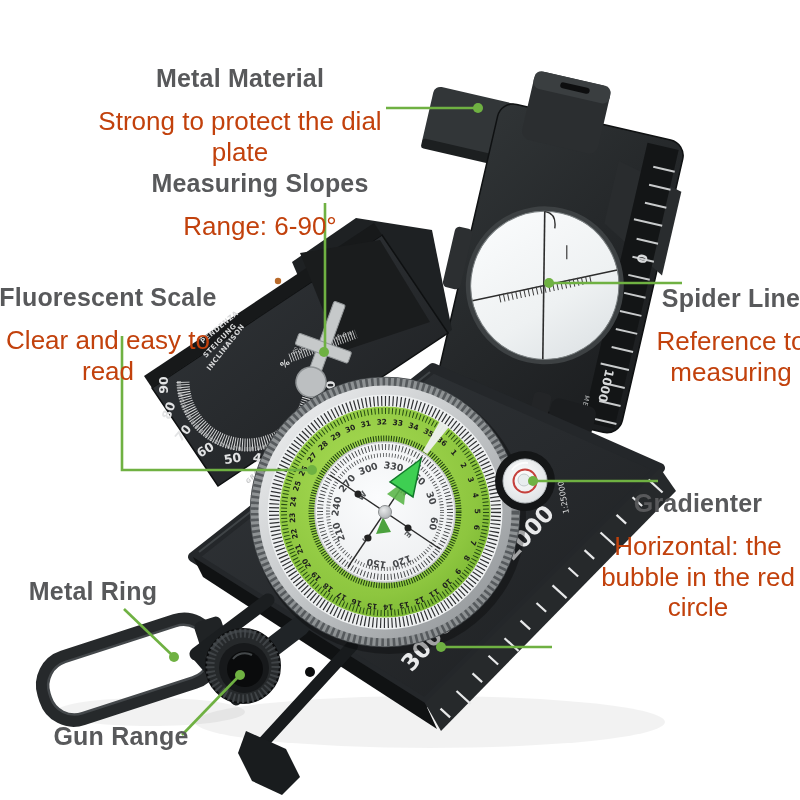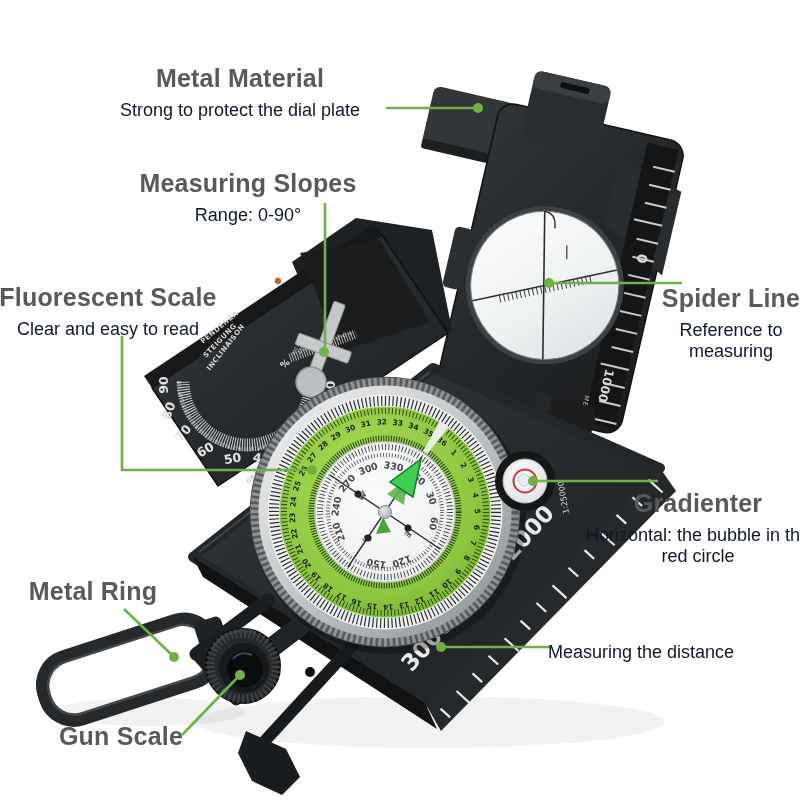--- a/index.html
+++ b/index.html
@@ -2,24 +2,24 @@
 <html><head>
 <meta charset="utf-8">
 <style>
   html,body{margin:0;padding:0;background:#ffffff;}
   .stage{position:relative;width:800px;height:800px;background:#ffffff;overflow:hidden;
          font-family:"Liberation Sans",sans-serif;}
   .stage svg{position:absolute;left:0;top:0;}
   svg text{font-family:"DejaVu Sans","Liberation Sans",sans-serif;}
   .callout{position:absolute;transform:translateX(-50%);text-align:center;z-index:5;}
   .callout .t{font-weight:700;font-size:25px;color:#58595b;line-height:1.12;letter-spacing:.2px;}
-  .callout .s{font-size:18px;color:#0f172a;line-height:1.18;margin-top:8px;}
+  .callout .s{font-size:26px;color:#c2410c;line-height:1.18;margin-top:14px;}
   .callout .s:empty{display:none;}
   .c-metal{left:240px;top:64px;width:300px;}
-  .c-slopes{left:248px;top:169px;width:280px;}
+  .c-slopes{left:260px;top:169px;width:280px;}
   .c-fluor{left:108px;top:283px;width:230px;}
   .c-spider{left:731px;top:284px;width:150px;}
   .c-grad{left:698px;top:489px;width:240px;}
   .c-ring{left:93px;top:577px;width:200px;}
   .c-plot{left:641px;top:634px;width:230px;}
   .c-gun{left:121px;top:722px;width:230px;}
 </style>
 </head>
 <body>
 
@@ -336,38 +336,37 @@
     <circle cx="240" cy="675" r="5" stroke="none"></circle>
   </g>
 </svg>
 
 <div class="callout c-metal">
   <div class="t">Metal Material</div>
   <div class="s">Strong to protect the dial plate</div>
 </div>
 <div class="callout c-slopes">
   <div class="t">Measuring Slopes</div>
-  <div class="s">Range: 0-90°</div>
+  <div class="s">Range: 6-90°</div>
 </div>
 <div class="callout c-fluor">
   <div class="t">Fluorescent Scale</div>
   <div class="s">Clear and easy to read</div>
 </div>
 <div class="callout c-spider">
   <div class="t">Spider Line</div>
   <div class="s">Reference to measuring</div>
 </div>
 <div class="callout c-grad">
   <div class="t">Gradienter</div>
   <div class="s">Horizontal: the bubble in the red circle</div>
 </div>
 <div class="callout c-ring">
   <div class="t">Metal Ring</div>
 
 </div>
 <div class="callout c-plot">
-  <div class="s">Measuring the distance</div>
 </div>
 <div class="callout c-gun">
-  <div class="t">Gun Scale</div>
+  <div class="t">Gun Range</div>
 </div>
 
 </div>
 
 </body></html>

